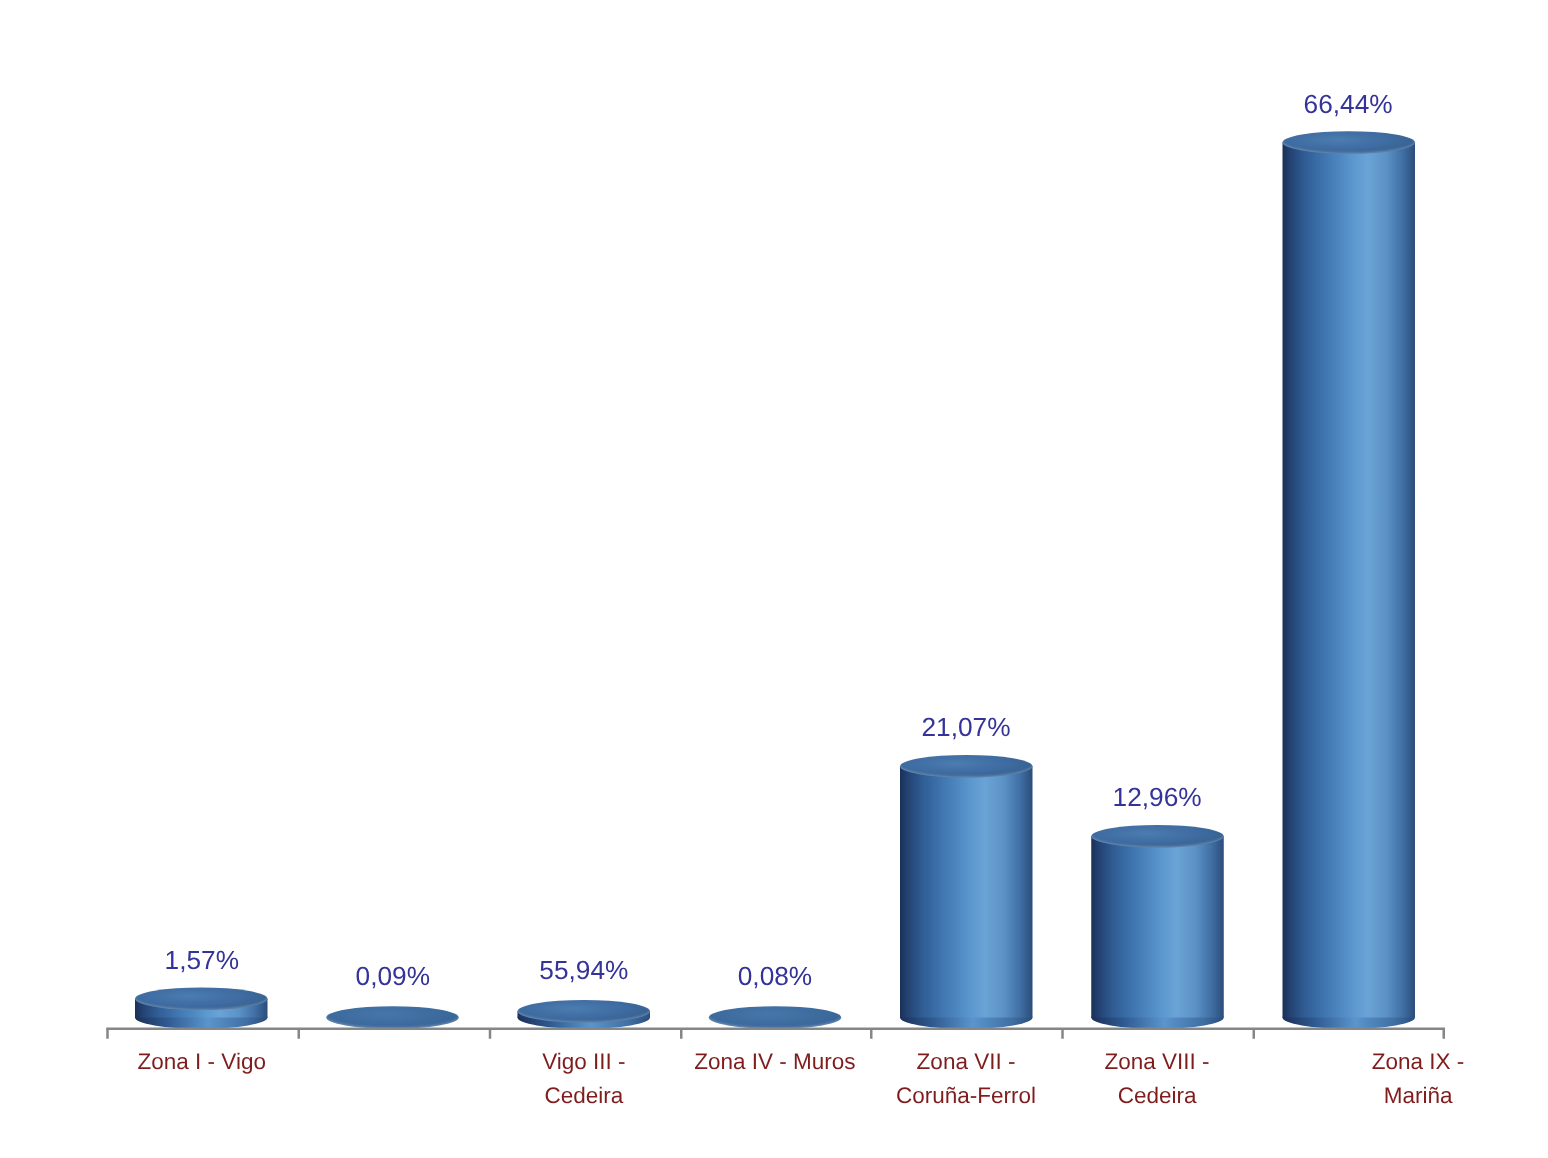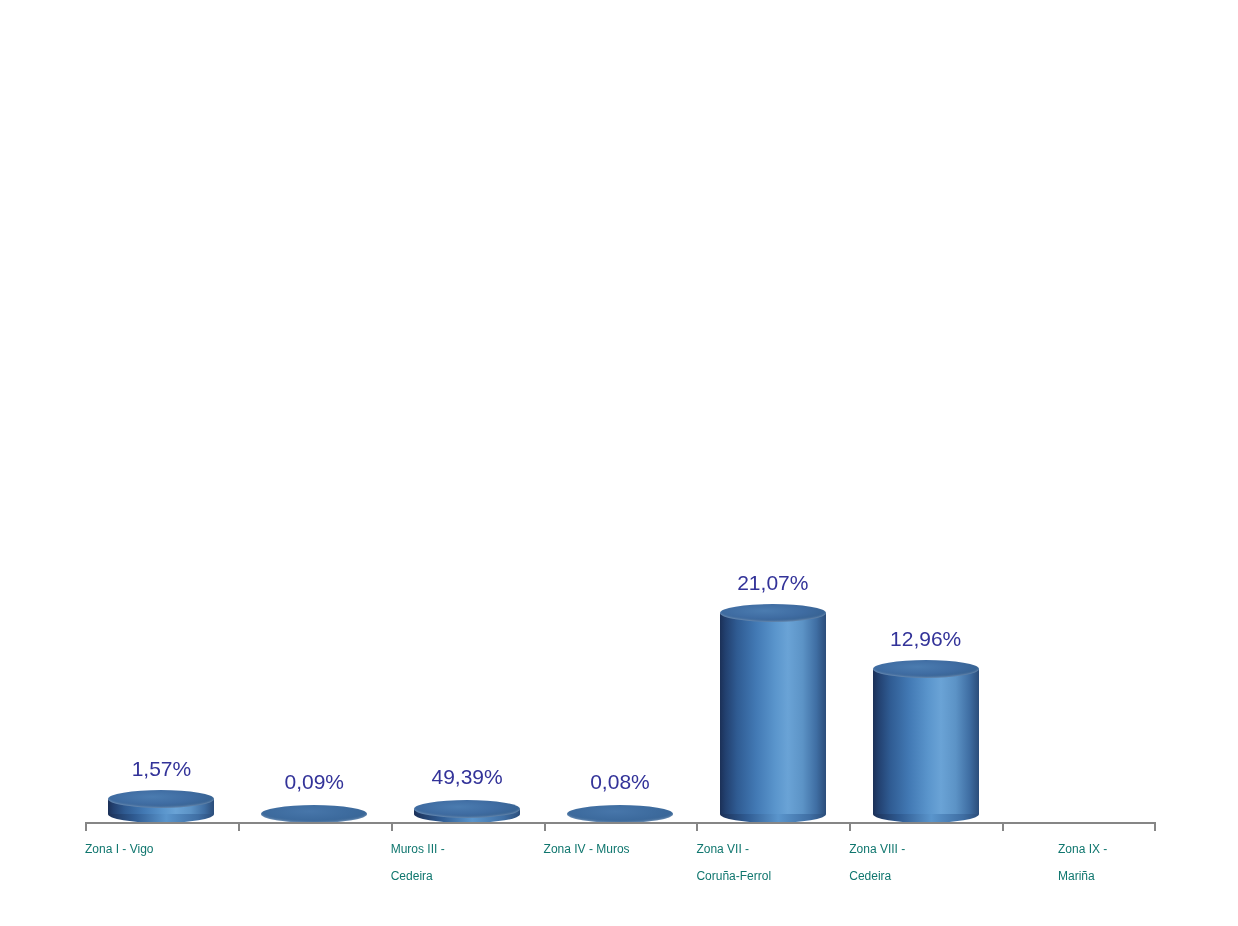--- a/index.html
+++ b/index.html
@@ -113,23 +113,23 @@
     width: 2px;
     height: 8px;
     background: #868686;
   }
 
   
   .cat-label {
     position: absolute;
     top: 836px;
     width: 152.85px;
-    text-align: left;
-    color: #0f766e;
-    font-size: 12px;
+    text-align: center;
+    color: #7f1d1d;
+    font-size: 18px;
     line-height: 27px;
     font-family: "Liberation Sans", sans-serif;
   }
   .cat-label span { display: block; }
 </style>
 </head>
 <body>
 
 <div id="chart-root">
 
@@ -146,21 +146,21 @@
 
     <div class="bar-slot" style="left:152.85px;text-align:center;">
       <div class="data-label" style="bottom:29px;">0,09%</div>
       <div class="cyl flat" style="height:18px;">
 
         <div class="cyl-top"></div>
       </div>
     </div>
 
     <div class="bar-slot" style="left:305.7px;">
-      <div class="data-label" style="bottom:34px;">49,39%</div>
+      <div class="data-label" style="bottom:34px;">55,94%</div>
       <div class="cyl" style="height:23px;">
         <div class="cyl-bottom"></div>
         <div class="cyl-body"></div>
         <div class="cyl-top"></div>
       </div>
     </div>
 
     <div class="bar-slot" style="left:458.55px;">
       <div class="data-label" style="bottom:29px;">0,08%</div>
       <div class="cyl flat" style="height:18px;">
@@ -180,39 +180,47 @@
 
     <div class="bar-slot" style="left:764.25px;">
       <div class="data-label" style="bottom:172px;margin-top:36px;">12,96%</div>
       <div class="cyl" style="height:163px;">
         <div class="cyl-bottom"></div>
         <div class="cyl-body"></div>
         <div class="cyl-top"></div>
       </div>
     </div>
 
+    <div class="bar-slot" style="left:917.1px;">
+      <div class="data-label" style="bottom:727px;">66,44%</div>
+      <div class="cyl" style="height:718px;">
+        <div class="cyl-bottom"></div>
+        <div class="cyl-body"></div>
+        <div class="cyl-top"></div>
+      </div>
+    </div>
 
   </div>
 
   <div id="axis-line"></div>
 
   <div class="axis-tick" style="left:85px;"></div>
   <div class="axis-tick" style="left:237.85px;"></div>
   <div class="axis-tick" style="left:390.7px;"></div>
   <div class="axis-tick" style="left:543.55px;"></div>
   <div class="axis-tick" style="left:696.4px;"></div>
   <div class="axis-tick" style="left:849.25px;"></div>
   <div class="axis-tick" style="left:1002.1px;"></div>
   <div class="axis-tick" style="left:1154px;"></div>
 
   <div class="cat-label" style="left:85px;">
     <span>Zona I - Vigo</span>
   </div>
   <div class="cat-label" style="left:390.7px;">
-    <span>Muros III -</span>
+    <span>Vigo III -</span>
     <span>Cedeira</span>
   </div>
   <div class="cat-label" style="left:543.55px;">
     <span>Zona IV - Muros</span>
   </div>
   <div class="cat-label" style="left:696.4px;">
     <span>Zona VII -</span>
     <span>Coruña-Ferrol</span>
   </div>
   <div class="cat-label" style="left:849.25px;">

